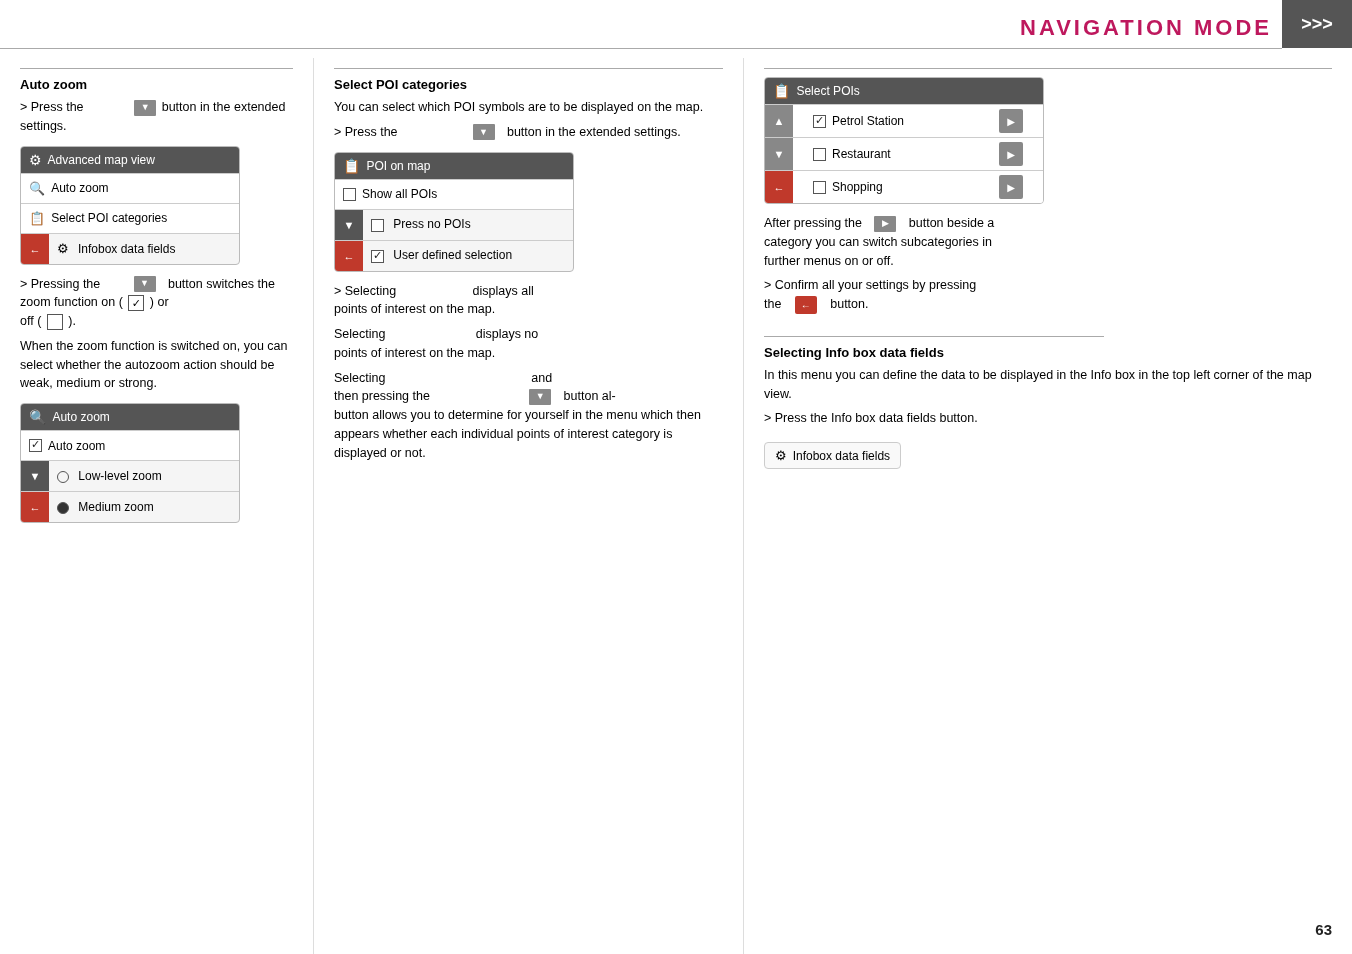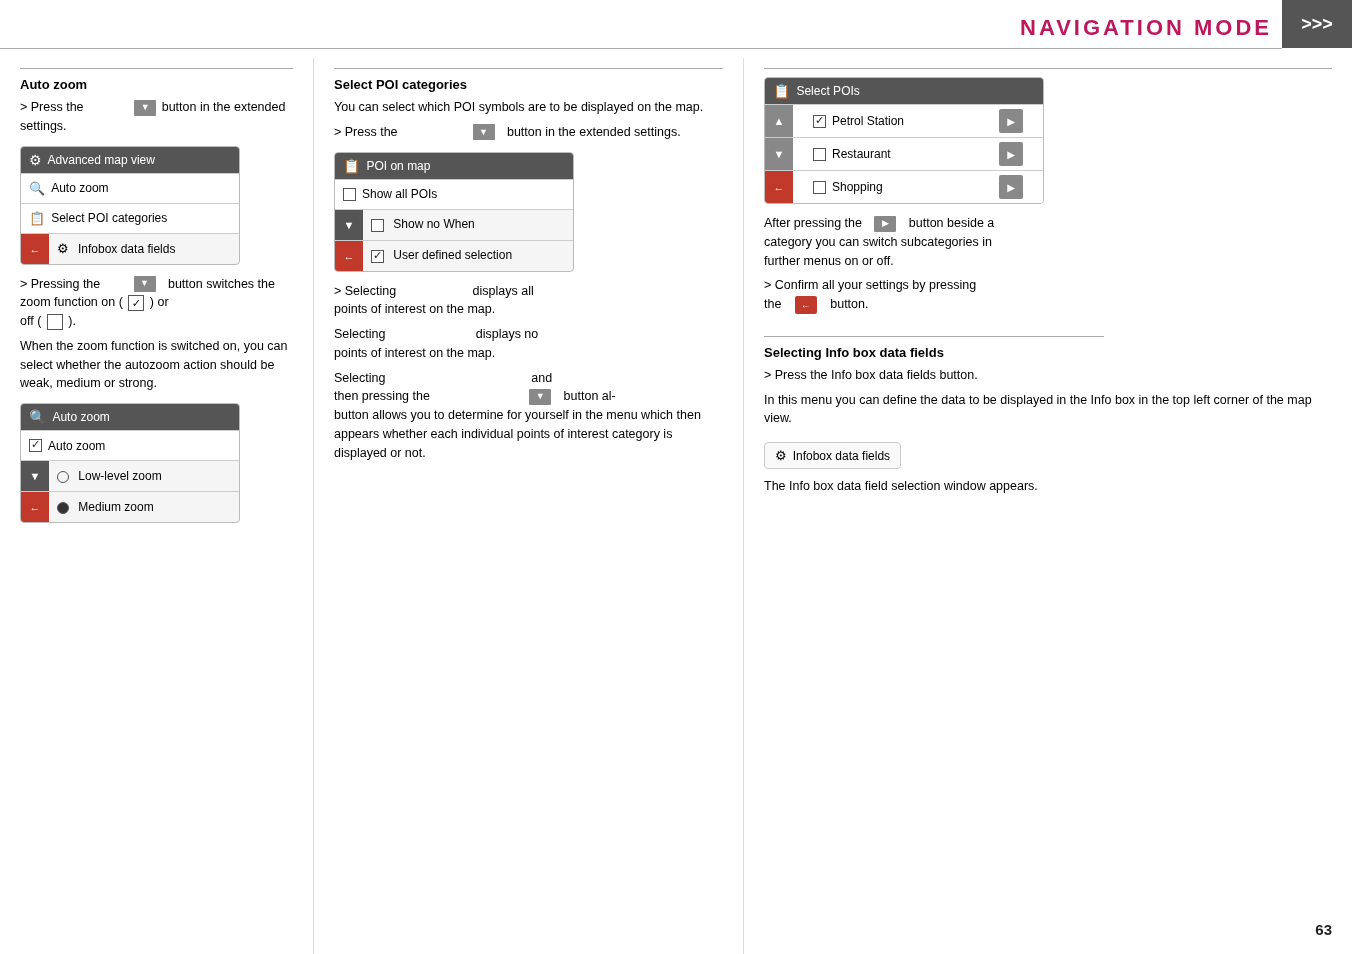--- a/index.html
+++ b/index.html
@@ -451,21 +451,21 @@
 
       <div class="menu-row">
         <span class="checkbox-icon"></span>
         <span>Show all POIs</span>
       </div>
 
       <div class="menu-row-nav">
         <div class="nav-btn nav-btn-v">▼</div>
         <div class="row-content">
           <span class="checkbox-icon"></span>
-          <span>Show no When</span>
+          <span>Press no POIs</span>
         </div>
       </div>
 
       <div class="menu-row-nav">
         <div class="nav-btn nav-btn-back">←</div>
         <div class="row-content">
           <span class="checkbox-icon checkbox-checked"></span>
           <span>User defined selection</span>
         </div>
       </div>
@@ -549,26 +549,25 @@
       &nbsp;
       <span class="back-arrow-btn">←</span>
       &nbsp;
       <span>button.</span>
     </p>
 
     <div style="height:16px;"></div>
     <div class="top-section-line" style="width:340px;"></div>
 
     <div class="section-title">Selecting Info box data fields</div>
+    <p class="body-text">In this menu you can define the data to be displayed in the Info box in the top left corner of the map view.</p>
     <p class="body-text">&gt; Press the Info box data fields button.</p>
-    <p class="body-text">In this menu you can define the data to be displayed in the Info box in the top left corner of the map view.</p>
 
     <div class="infobox-small">
       <span class="row-icon">⚙</span>
       <span>Infobox data fields</span>
     </div>
 
-    <p class="body-text">The Info box data field selection window appears.</p>
   </div>
 
 </div>
 
 <div class="page-number">63</div>
 
 </body></html>

